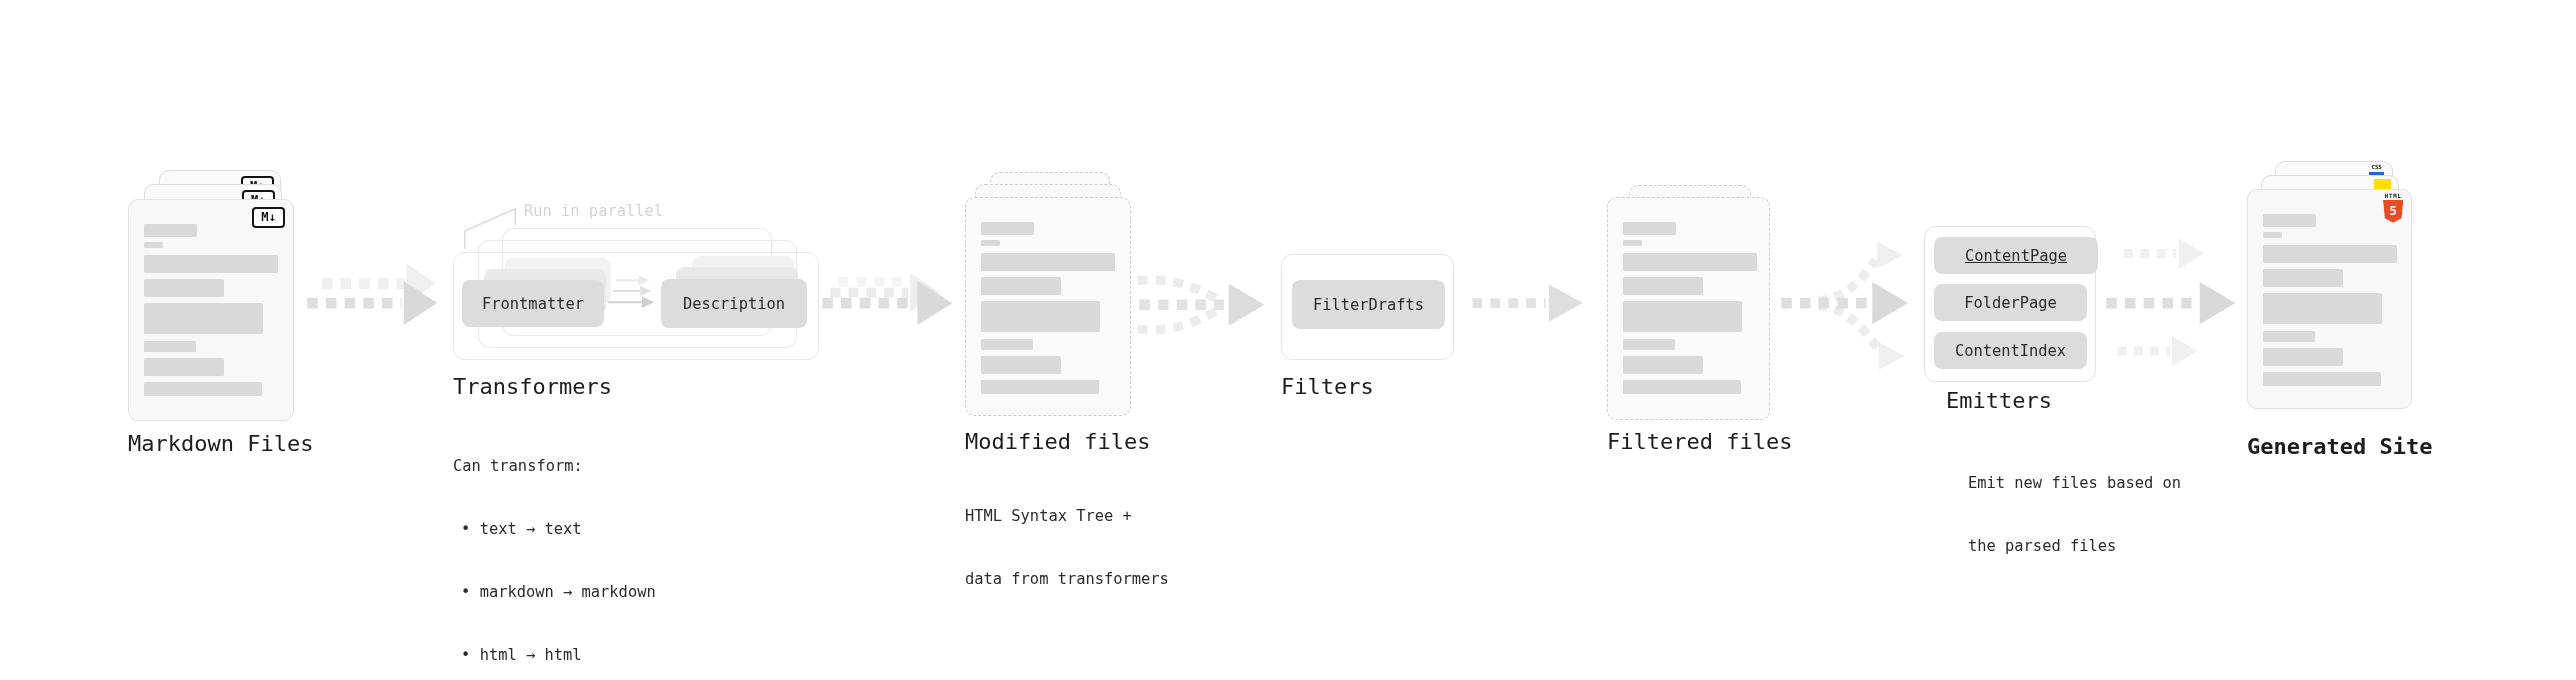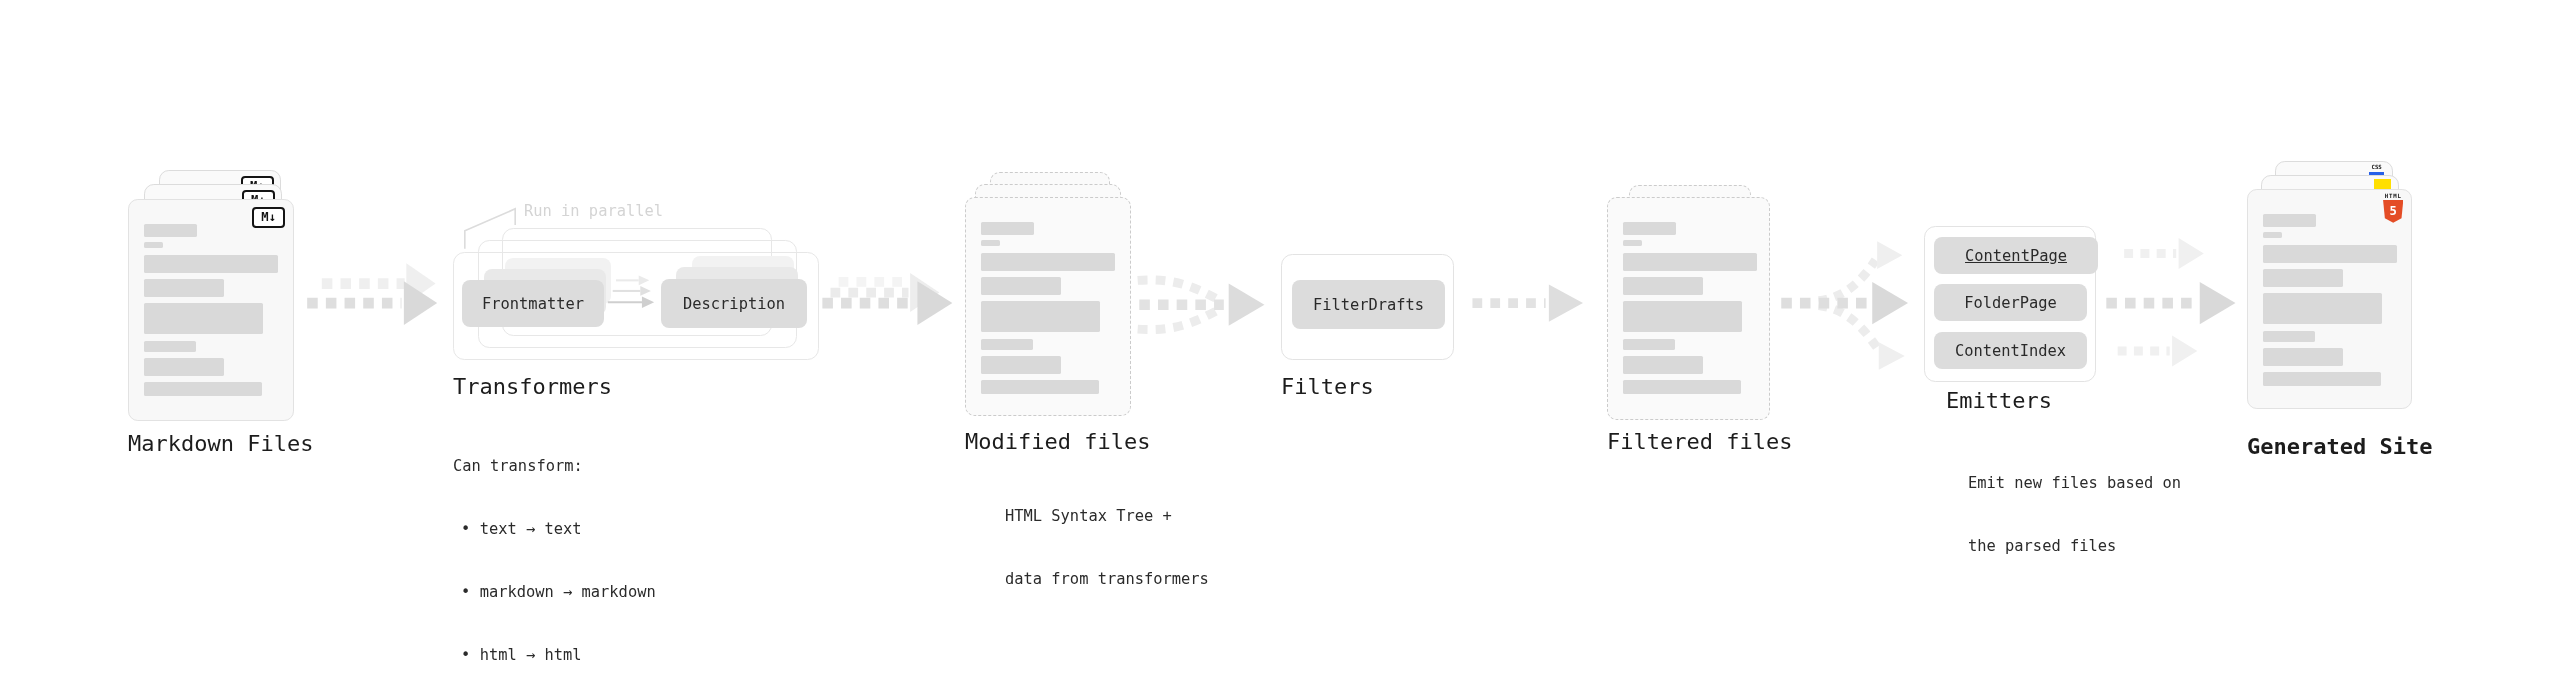--- a/index.html
+++ b/index.html
@@ -103,21 +103,21 @@
     <div class="bar b1"></div>
       <div class="bar b2"></div>
     <div class="bar b3"></div>
       <div class="bar b4"></div>
     <div class="bar b5"></div>
       <div class="bar b6"></div>
     <div class="bar b7"></div>
       <div class="bar b8"></div>
   </div>
   <div class="h" style="left:965px;top:429px;text-align:right;">Modified files</div>
-  <div class="d" style="left:965px;top:464px;margin-left:40px;">
+  <div class="d" style="left:965px;top:464px;">
     <div>HTML Syntax Tree +</div>
     <div>data from transformers</div>
   </div>
 
   <div class="obox" style="left:1281px;top:254px;width:173px;height:106px;"></div>
   <div class="pill" style="left:1292px;top:280px;width:153px;height:49px;">
     <span>FilterDrafts</span>
   </div>
   <div class="h" style="left:1281px;top:374px;">Filters</div>
 

